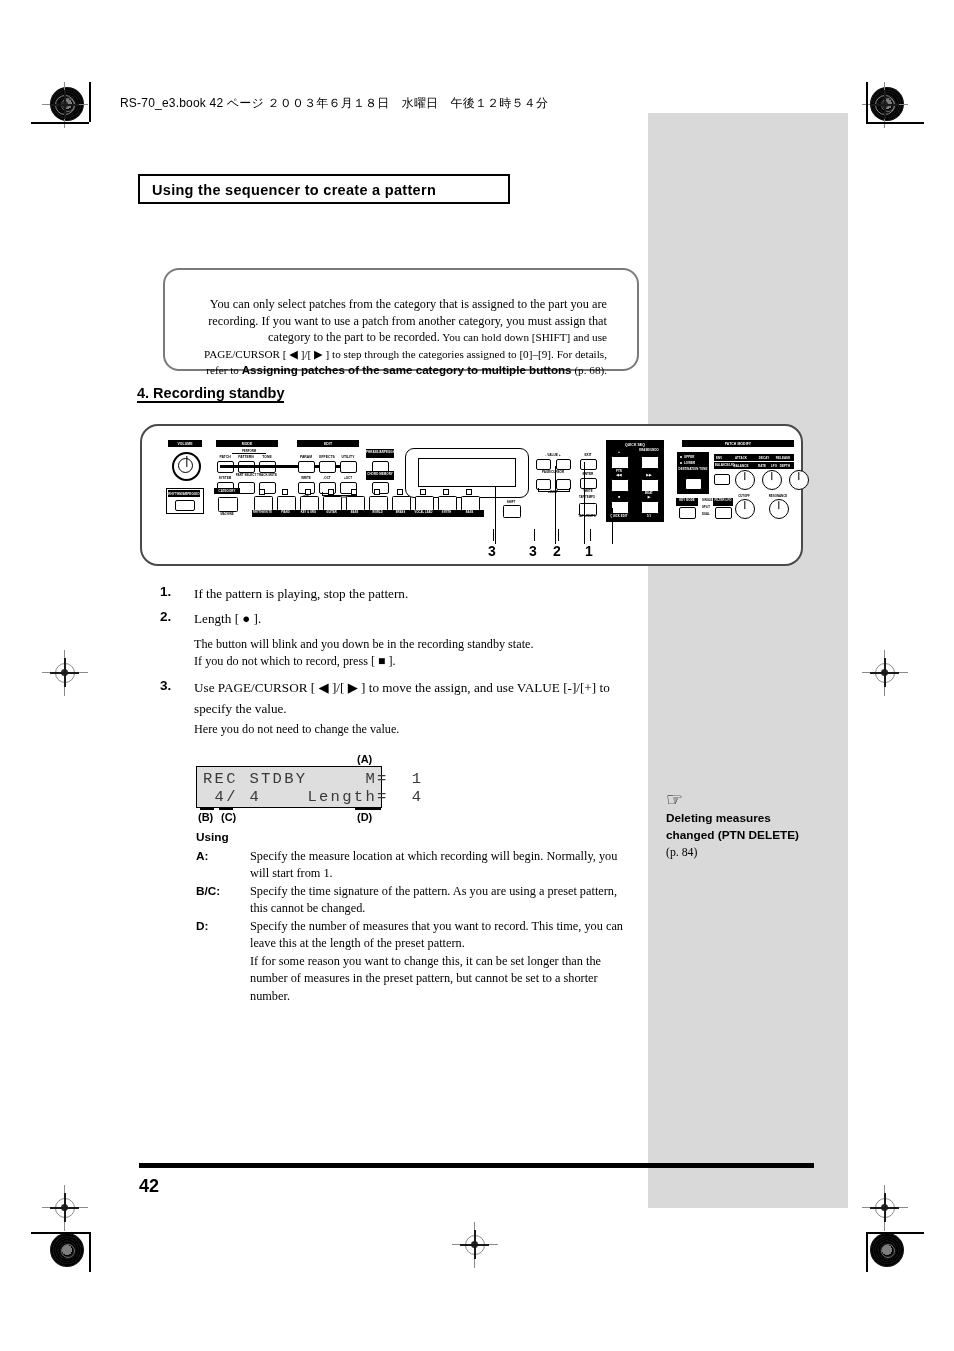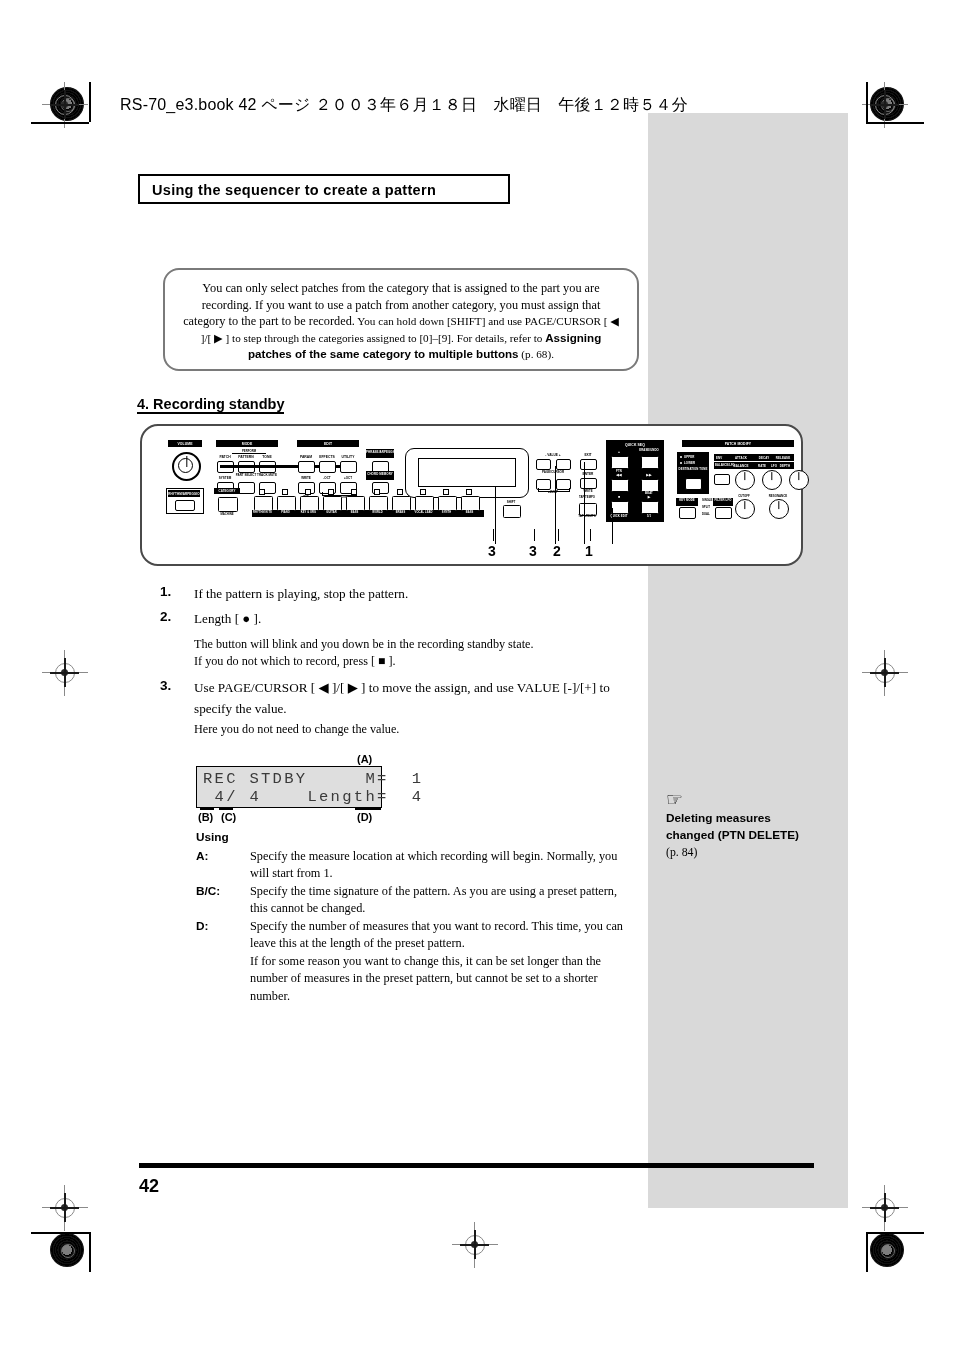--- a/index.html
+++ b/index.html
@@ -25,39 +25,39 @@
     background:
       radial-gradient(circle at 50% 50%, #7d7d7d 0 5px, transparent 5px),
       repeating-radial-gradient(circle at 50% 50%, #000 0 1.2px, #111 1.2px 2.4px),
       #000;
   }
   .dotmark::after{content:"";position:absolute;left:11px;top:11px;width:12px;height:12px;border:1px solid #6e6e6e;border-radius:50%;}
 
   .trimline{background:#000;}
 
   
-  #file-info{left:120px;top:95px;font-family:"Liberation Sans",sans-serif;font-size:16px;letter-spacing:.2px;white-space:nowrap;color:#000;}
+  #file-info{left:120px;top:95px;font-family:"Liberation Sans",sans-serif;font-size:12px;letter-spacing:.2px;white-space:nowrap;color:#000;}
 
   
   #chapter-head{left:138px;top:174px;width:372px;height:30px;border:2.5px solid #000;box-sizing:border-box;}
   #chapter-head span{
     position:absolute;left:12px;top:6px;
     font-family:"Liberation Sans",sans-serif;font-weight:bold;font-size:14.5px;letter-spacing:.3px;
   }
 
   
   #note-box{left:163px;top:268px;width:476px;height:103px;
     border:2.5px solid #7a7a7a;border-radius:16px;box-sizing:border-box;background:#fff;}
-  #note-box p{margin:0;padding:10px 14px 0 14px;font-size:12.3px;line-height:16.6px;text-align:center;}
+  #note-box p{margin:16px;padding:10px 14px 0 14px;font-size:12.3px;line-height:16.6px;text-align:right;}
   #note-box b{font-family:"Liberation Sans",sans-serif;font-size:11.6px;}
   .sm{font-size:11.2px;}
 
   
   #section-heading{left:137px;top:385px;font-family:"Liberation Sans",sans-serif;
-     font-weight:bold;font-size:14.5px;border-bottom:2px solid #000;padding-bottom:0;margin-top:11px;}
+     font-weight:bold;font-size:14.5px;border-bottom:2px solid #000;padding-bottom:0;}
 
   
   #panel-figure{left:140px;top:424px;width:663px;height:142px;
      border:2px solid #4a4a4a;border-radius:18px;box-sizing:border-box;background:#fff;}
   .pnl{position:absolute;}
   .blk{background:#000;}
   .lbl{position:absolute;color:#fff;font-family:"Liberation Sans",sans-serif;
        font-size:3.4px;font-weight:bold;letter-spacing:.1px;text-align:center;line-height:4px;white-space:nowrap;}
   .lblk{position:absolute;color:#000;font-family:"Liberation Sans",sans-serif;
        font-size:3.4px;font-weight:bold;text-align:center;line-height:4px;white-space:nowrap;}

